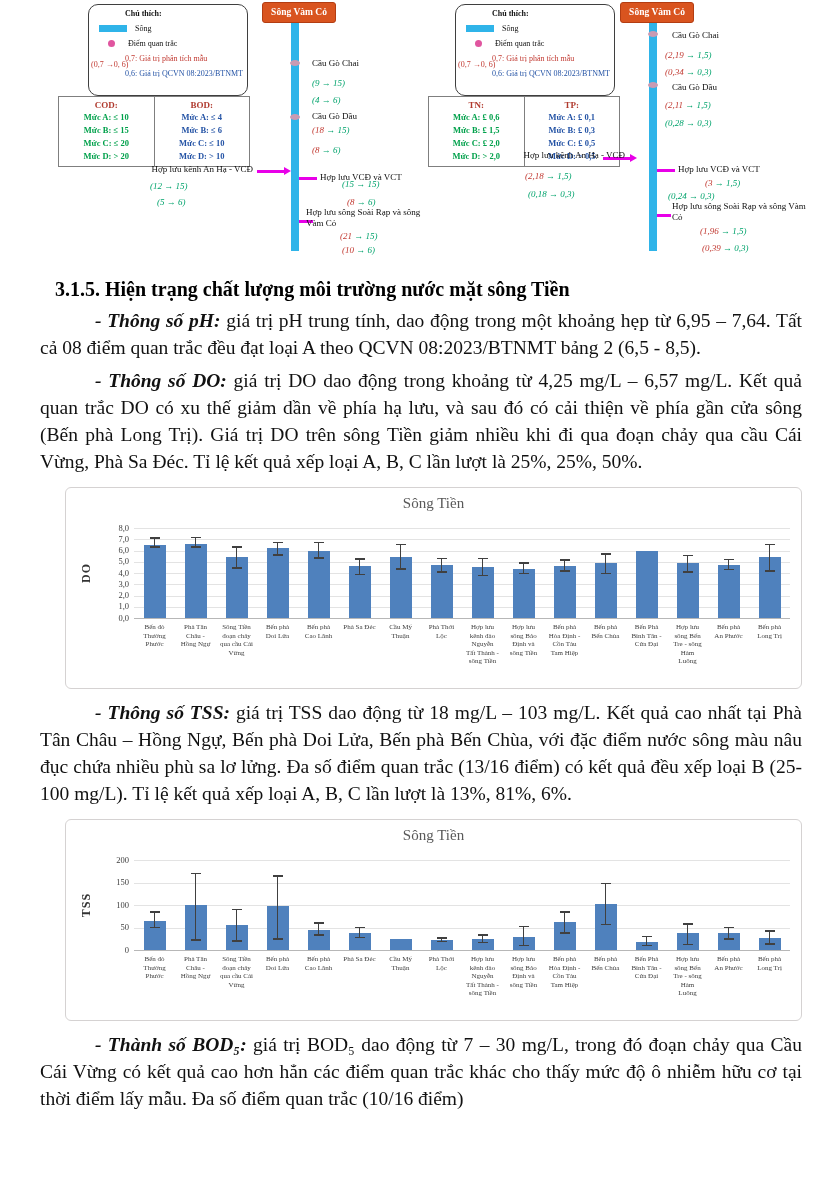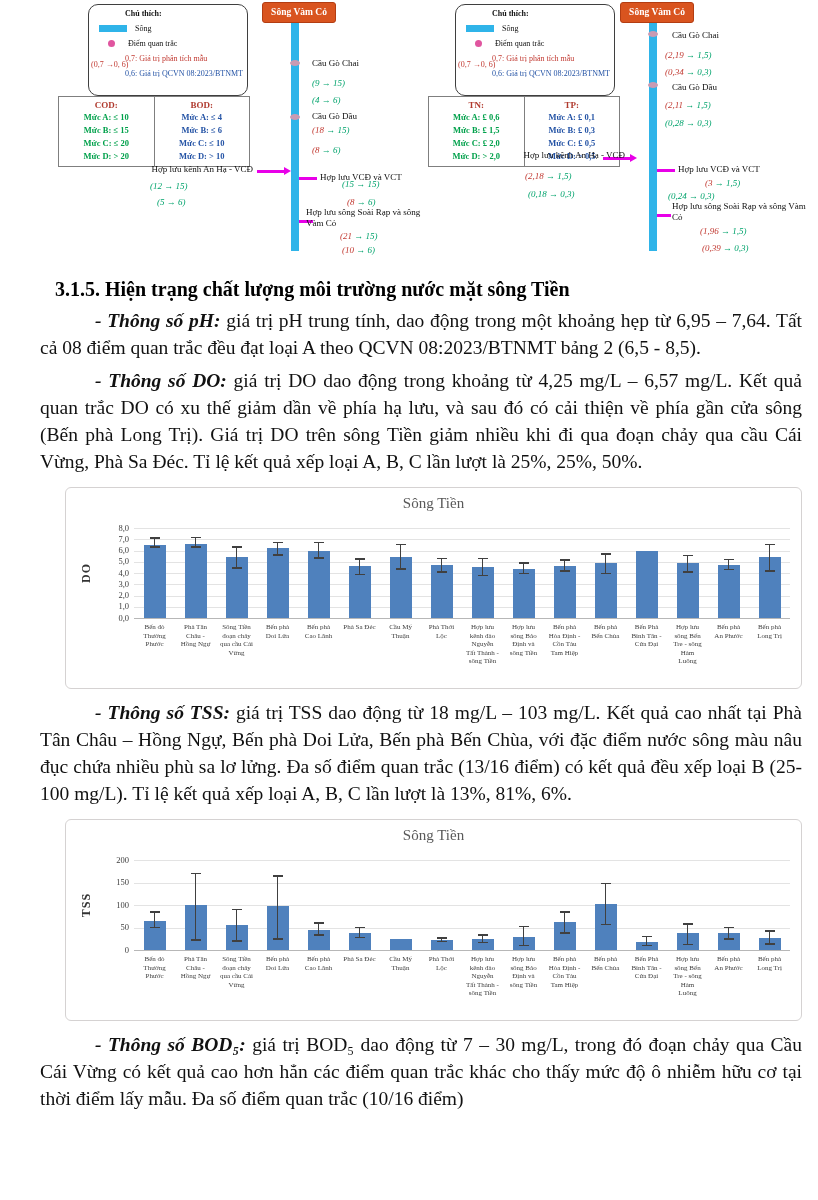--- a/index.html
+++ b/index.html
@@ -450,13 +450,13 @@
     <div class="ch-xlab" style="left: 640px; top: 135px; width: 45px;">Bến phà
 An Phước</div>
     <div class="ch-bar" style="left: 692.5px; top: 118.3px; width: 22px; height: 11.7px; background: rgb(79, 129, 189);"></div>
     <div class="ch-err" style="left: 702.75px; top: 111.1px; width: 1.5px; height: 13.05px;"></div>
     <div class="ch-err" style="left: 698.5px; top: 110.35px; width: 10px; height: 1.5px;"></div>
     <div class="ch-err" style="left: 698.5px; top: 123.4px; width: 10px; height: 1.5px;"></div>
     <div class="ch-xlab" style="left: 681px; top: 135px; width: 45px;">Bến phà
 Long Trị</div>
   </div>
 
-<p class="par"><b class="lead">- Thông số BOD₅:</b><span> giá trị BOD₅ dao động từ 7 – 30 mg/L, trong đó đoạn chảy qua Cầu Cái Vừng có kết quả cao hơn hẳn các điểm quan trắc khác cho thấy mức độ ô nhiễm hữu cơ tại thời điểm lấy mẫu. Đa số điểm quan trắc (10/16 điểm)</span></p>
+<p class="par"><b class="lead">- Thành số BOD₅:</b><span> giá trị BOD₅ dao động từ 7 – 30 mg/L, trong đó đoạn chảy qua Cầu Cái Vừng có kết quả cao hơn hẳn các điểm quan trắc khác cho thấy mức độ ô nhiễm hữu cơ tại thời điểm lấy mẫu. Đa số điểm quan trắc (10/16 điểm)</span></p>
 
 </body></html>

